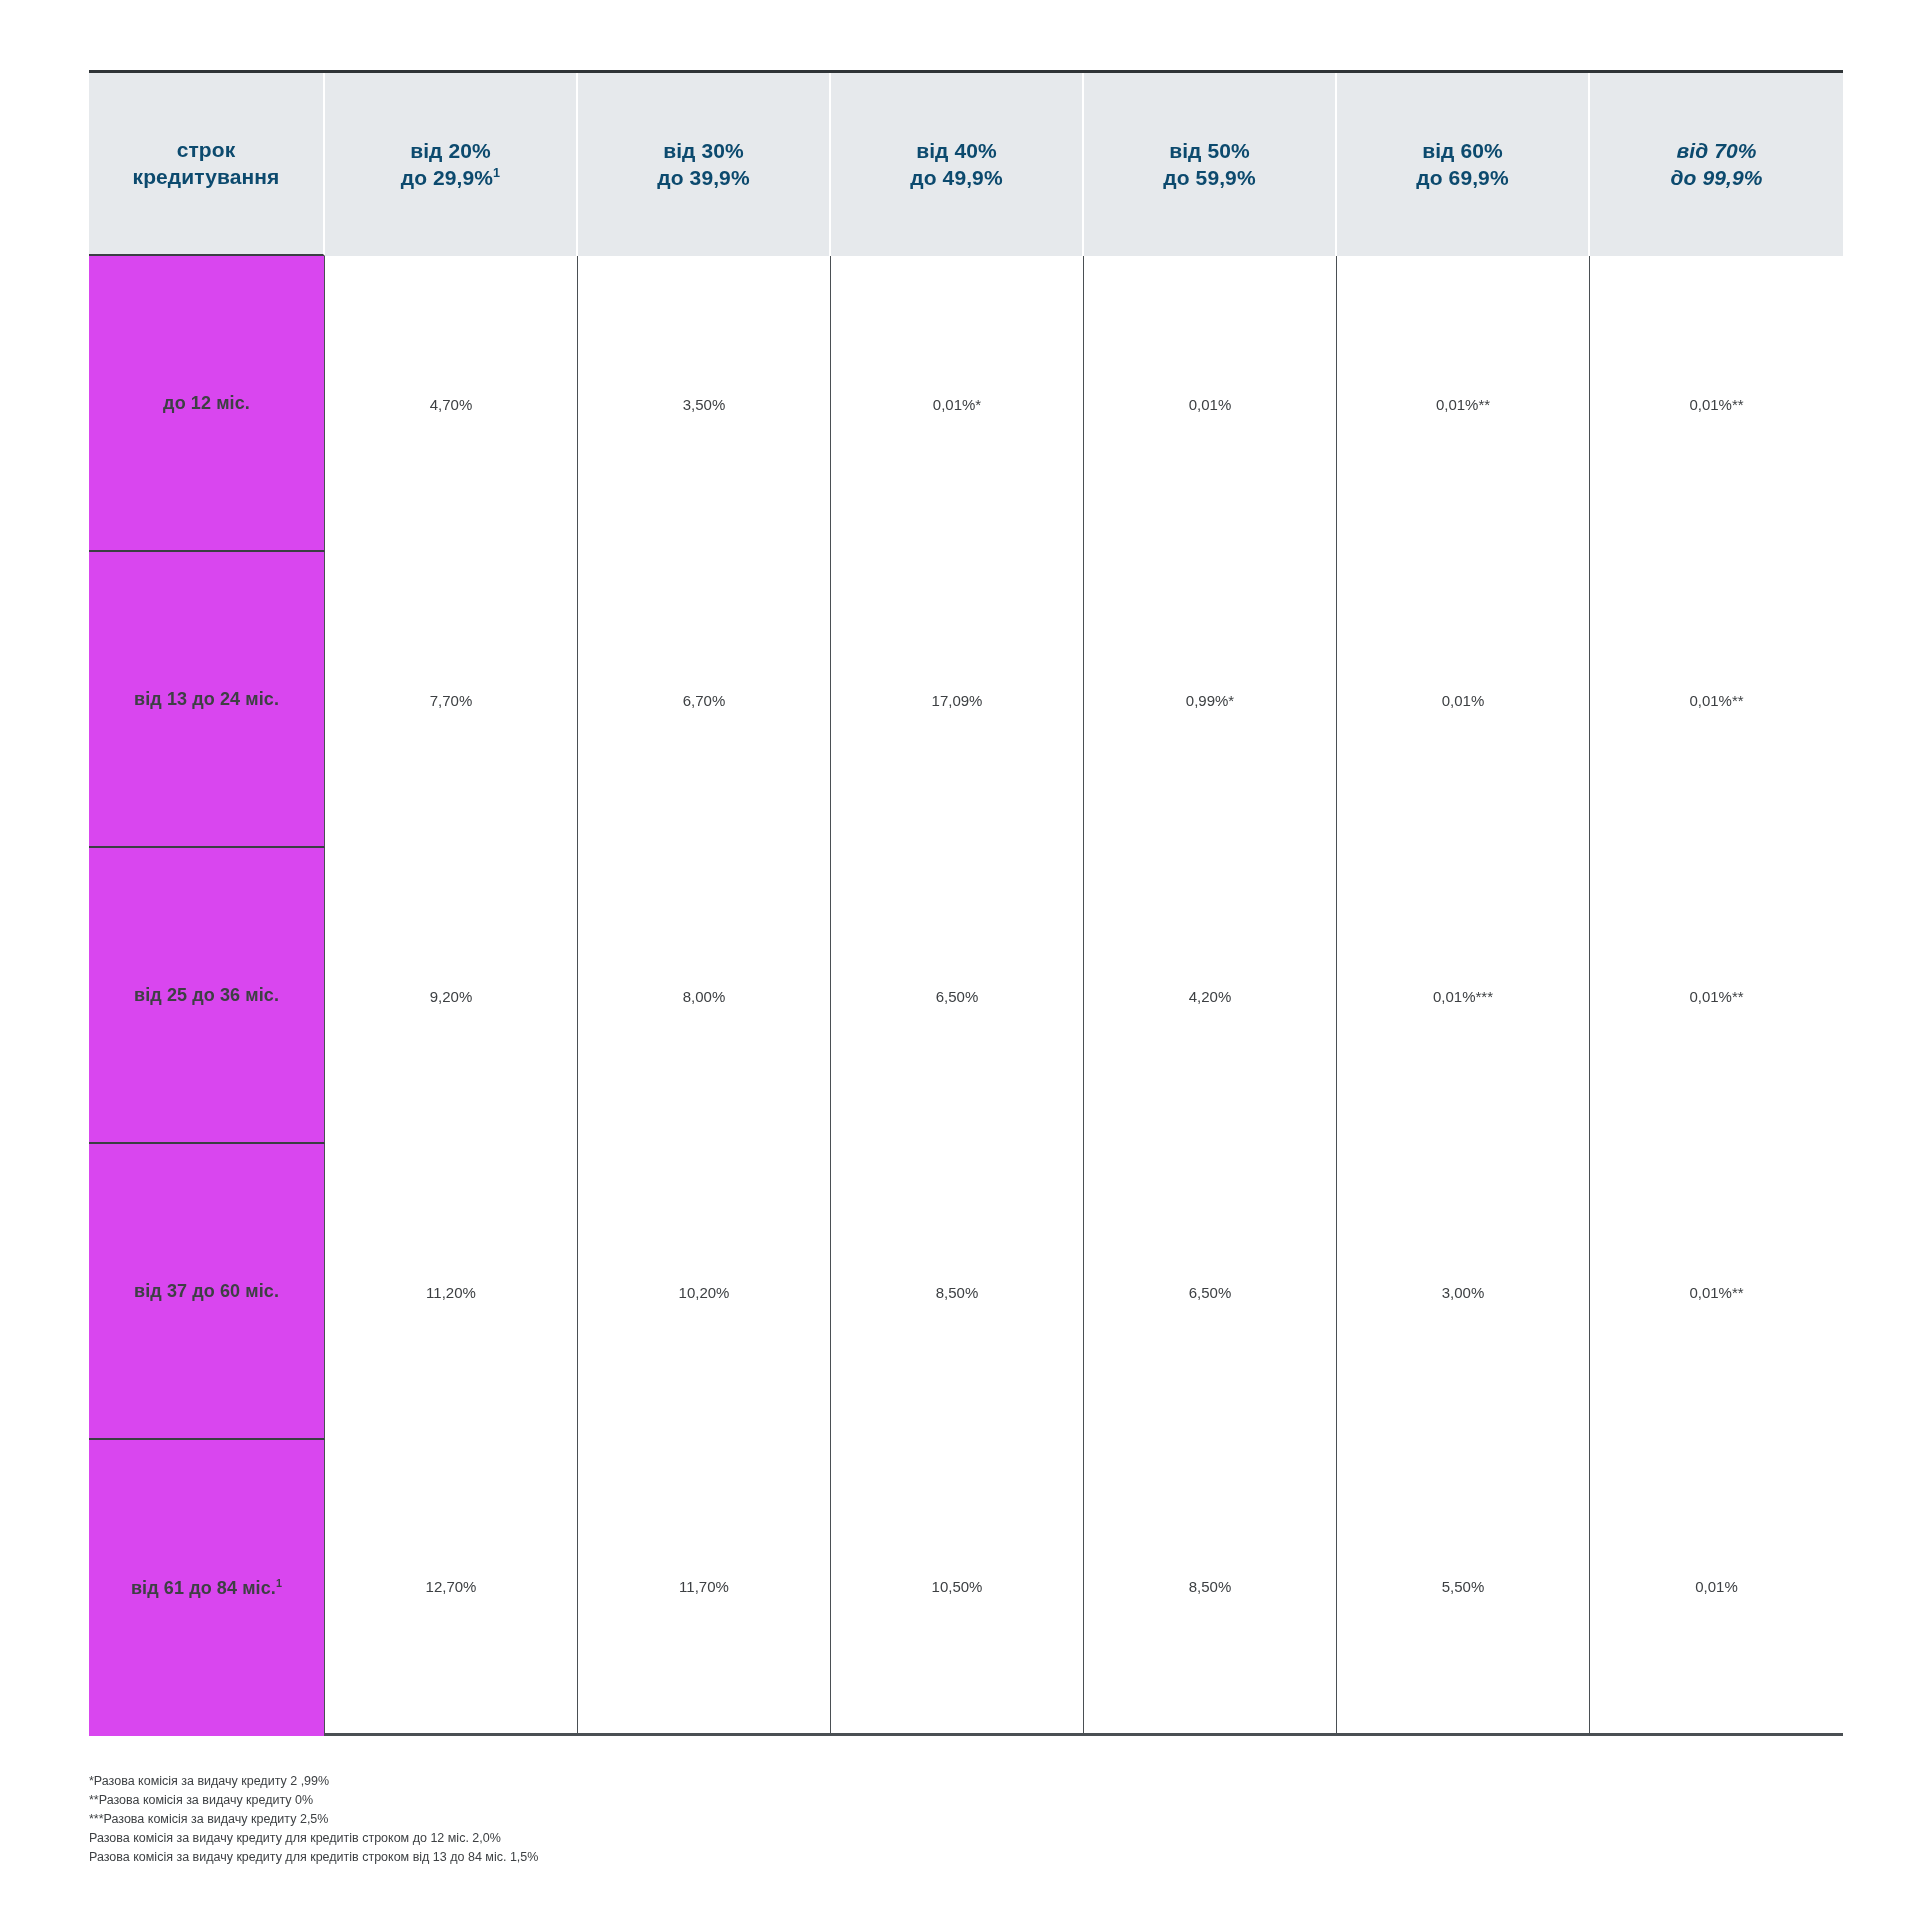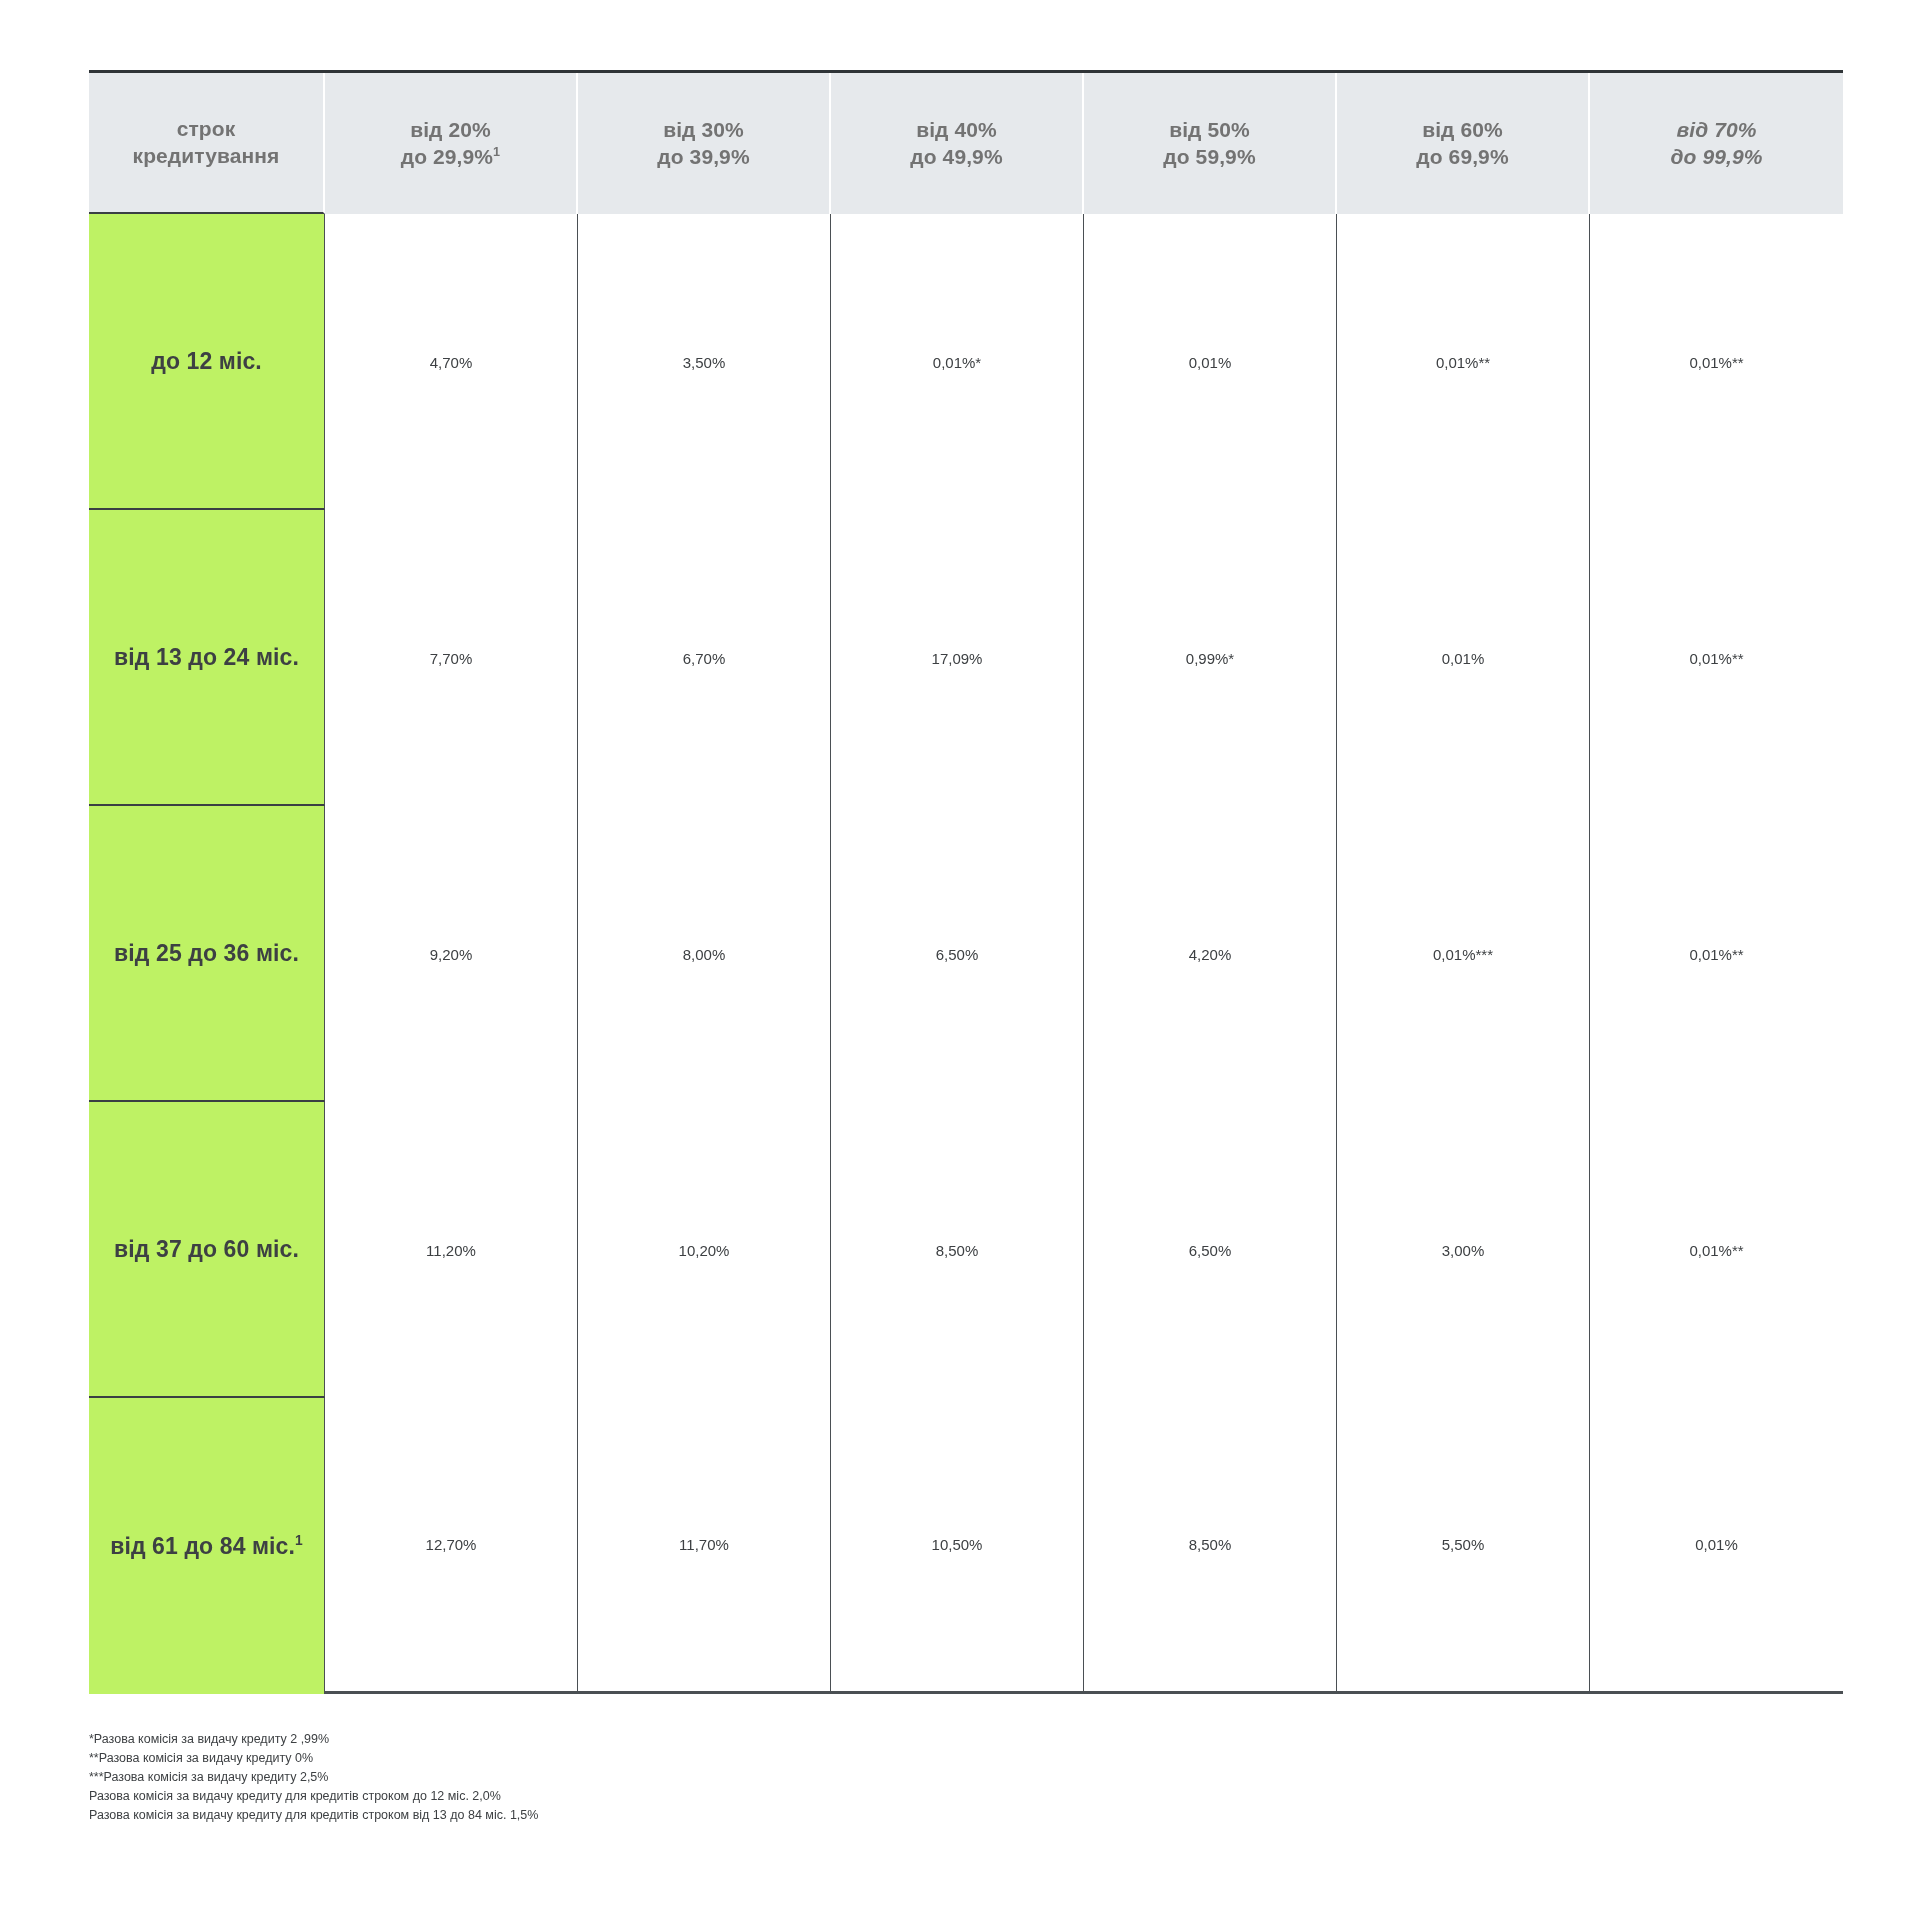--- a/index.html
+++ b/index.html
@@ -37,28 +37,28 @@
     content: "";
     position: absolute;
     left: 0; right: 0; top: 0;
     height: 2.5px;
     background: #2f3437;
   }
 
   
   thead th {
     background: #e6e9ec;
-    height: 144px;
+    height: 186px;
     vertical-align: middle;
     text-align: center;
     font-weight: bold;
     font-size: 21px;
     line-height: 1.30;
     letter-spacing: 0.1px;
-    color: #737373;
+    color: #0c4a6e;
     padding: 0 5px;
     box-sizing: border-box;
     border-right: 2px solid #ffffff;
     border-top: 2.5px solid #2f3437;
   }
   thead th:last-child { border-right: 0; font-style: italic; }
 
   
   thead th.col-term {
     border-bottom: 2.5px solid #3a3f43;
@@ -82,23 +82,23 @@
     color: #3d4043;
     padding: 0 5px;
     box-sizing: border-box;
     background: #ffffff;
     border-right: 1px solid #4a4f53;
   }
   tbody td:last-child { border-right: 0; }
 
   
   tbody td.col-term {
-    background: #bef264;
+    background: #d946ef;
     font-weight: bold;
-    font-size: 23px;
+    font-size: 18px;
     letter-spacing: 0.1px;
     border-right: 1px solid #4a4f53;
     border-bottom: 2.5px solid #3a3f43;
     white-space: nowrap;
   }
   tbody tr:last-child td.col-term { border-bottom: 0; }
 
   
   tbody tr:last-child td {
     border-bottom: 3px solid #4a4f53;

